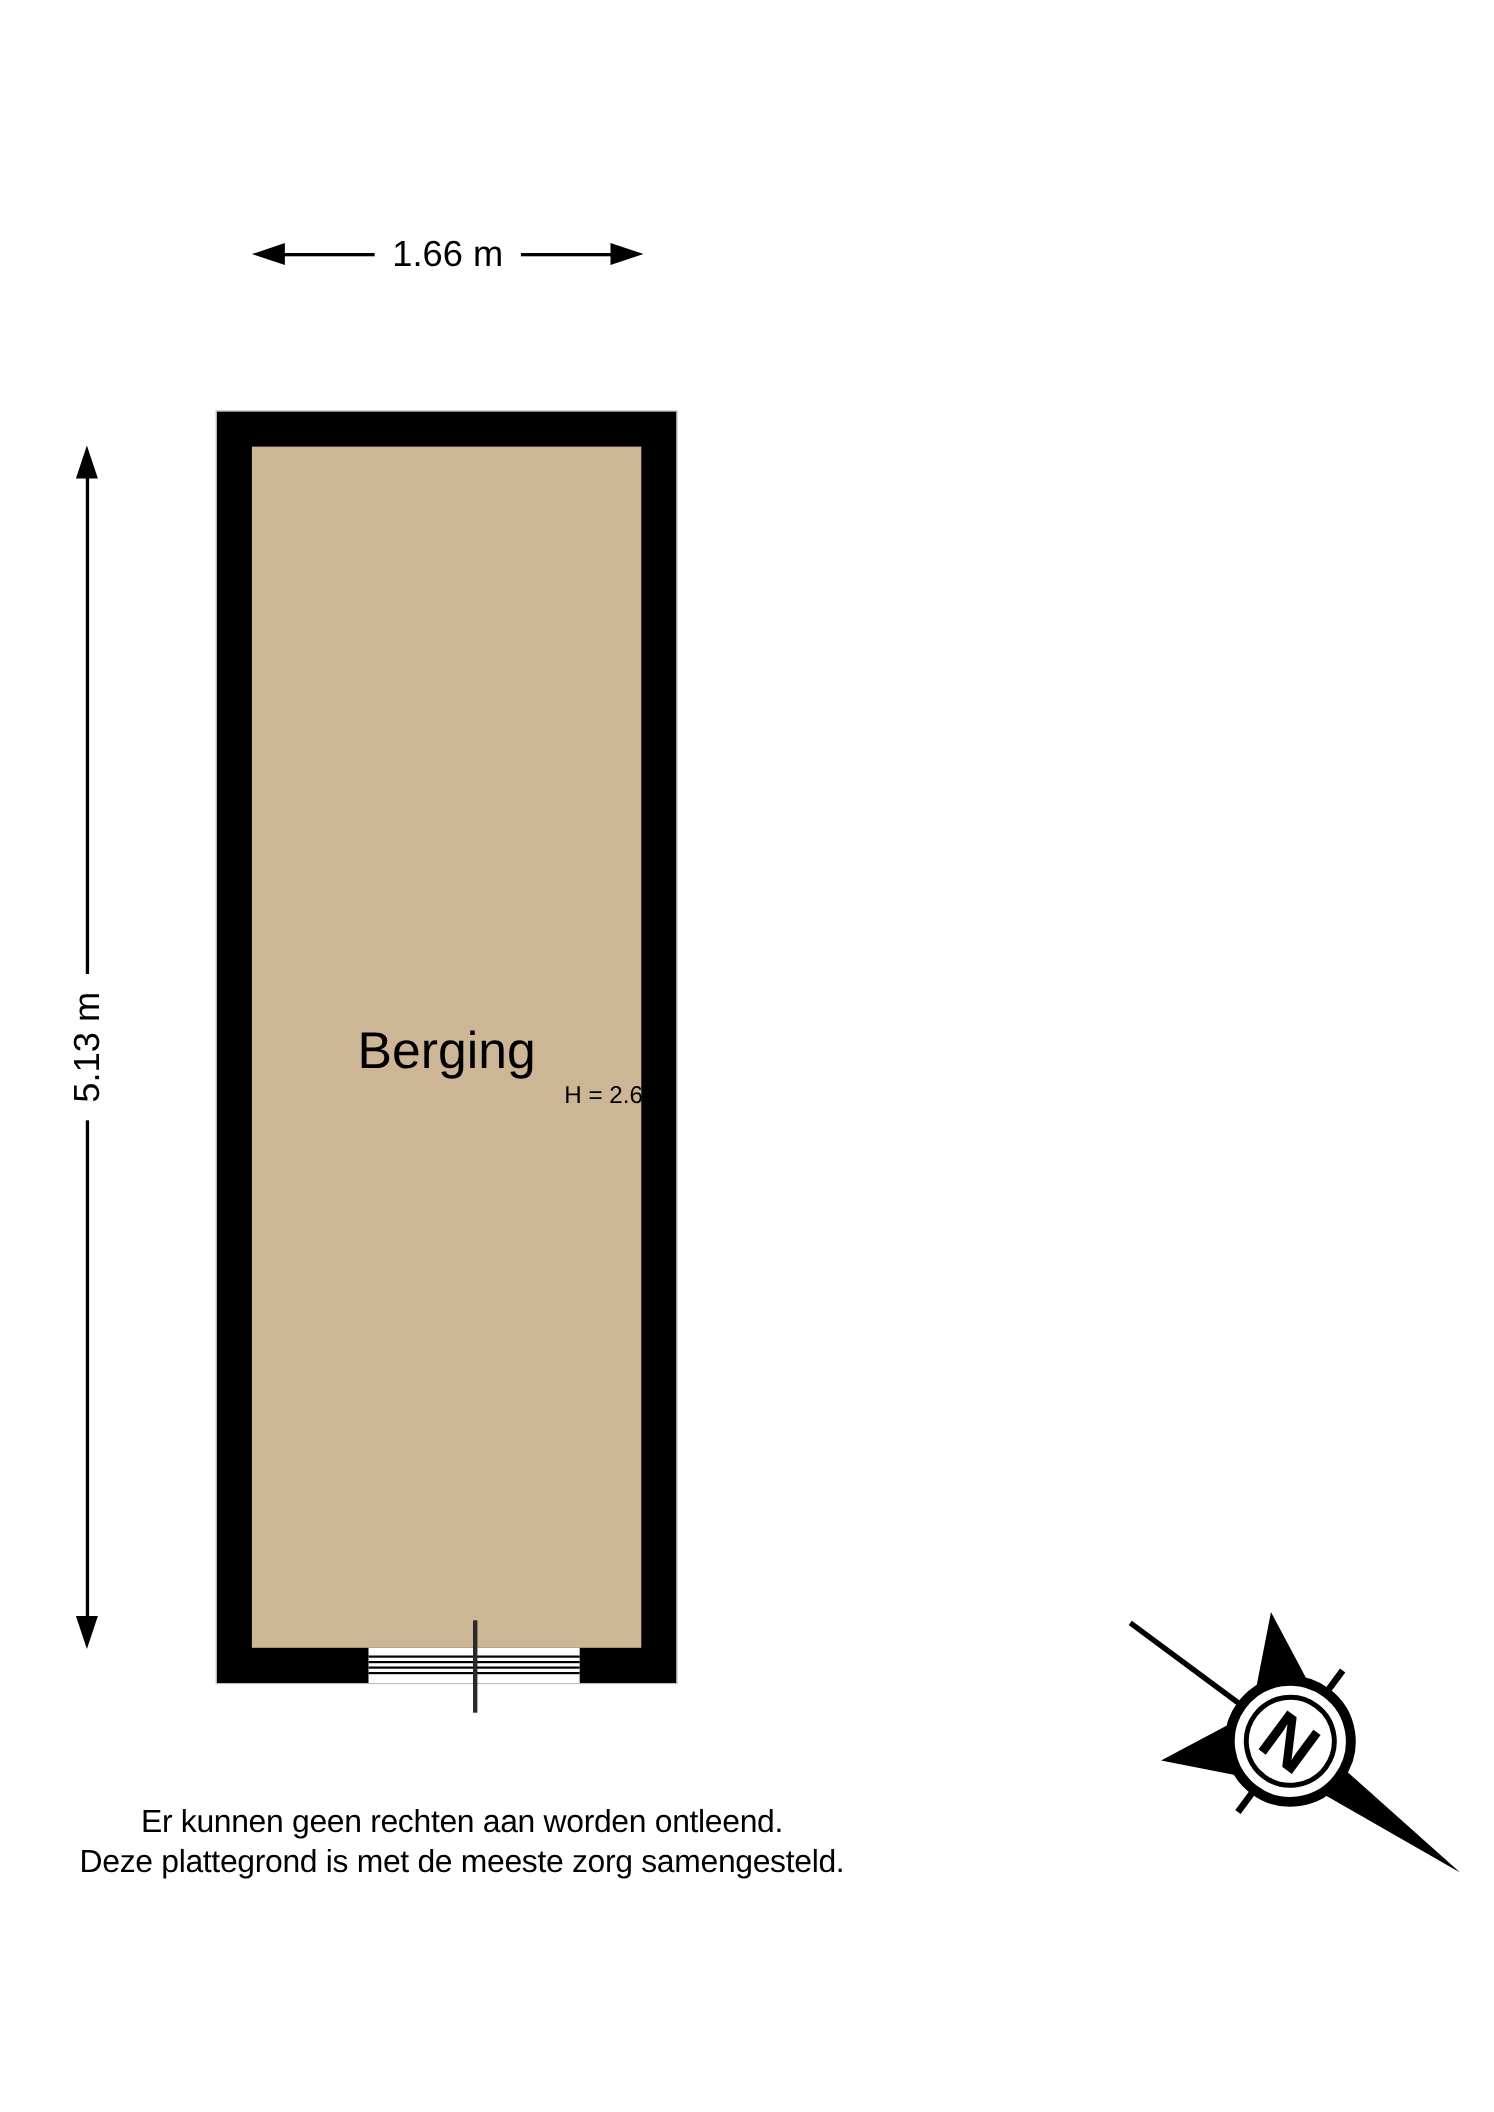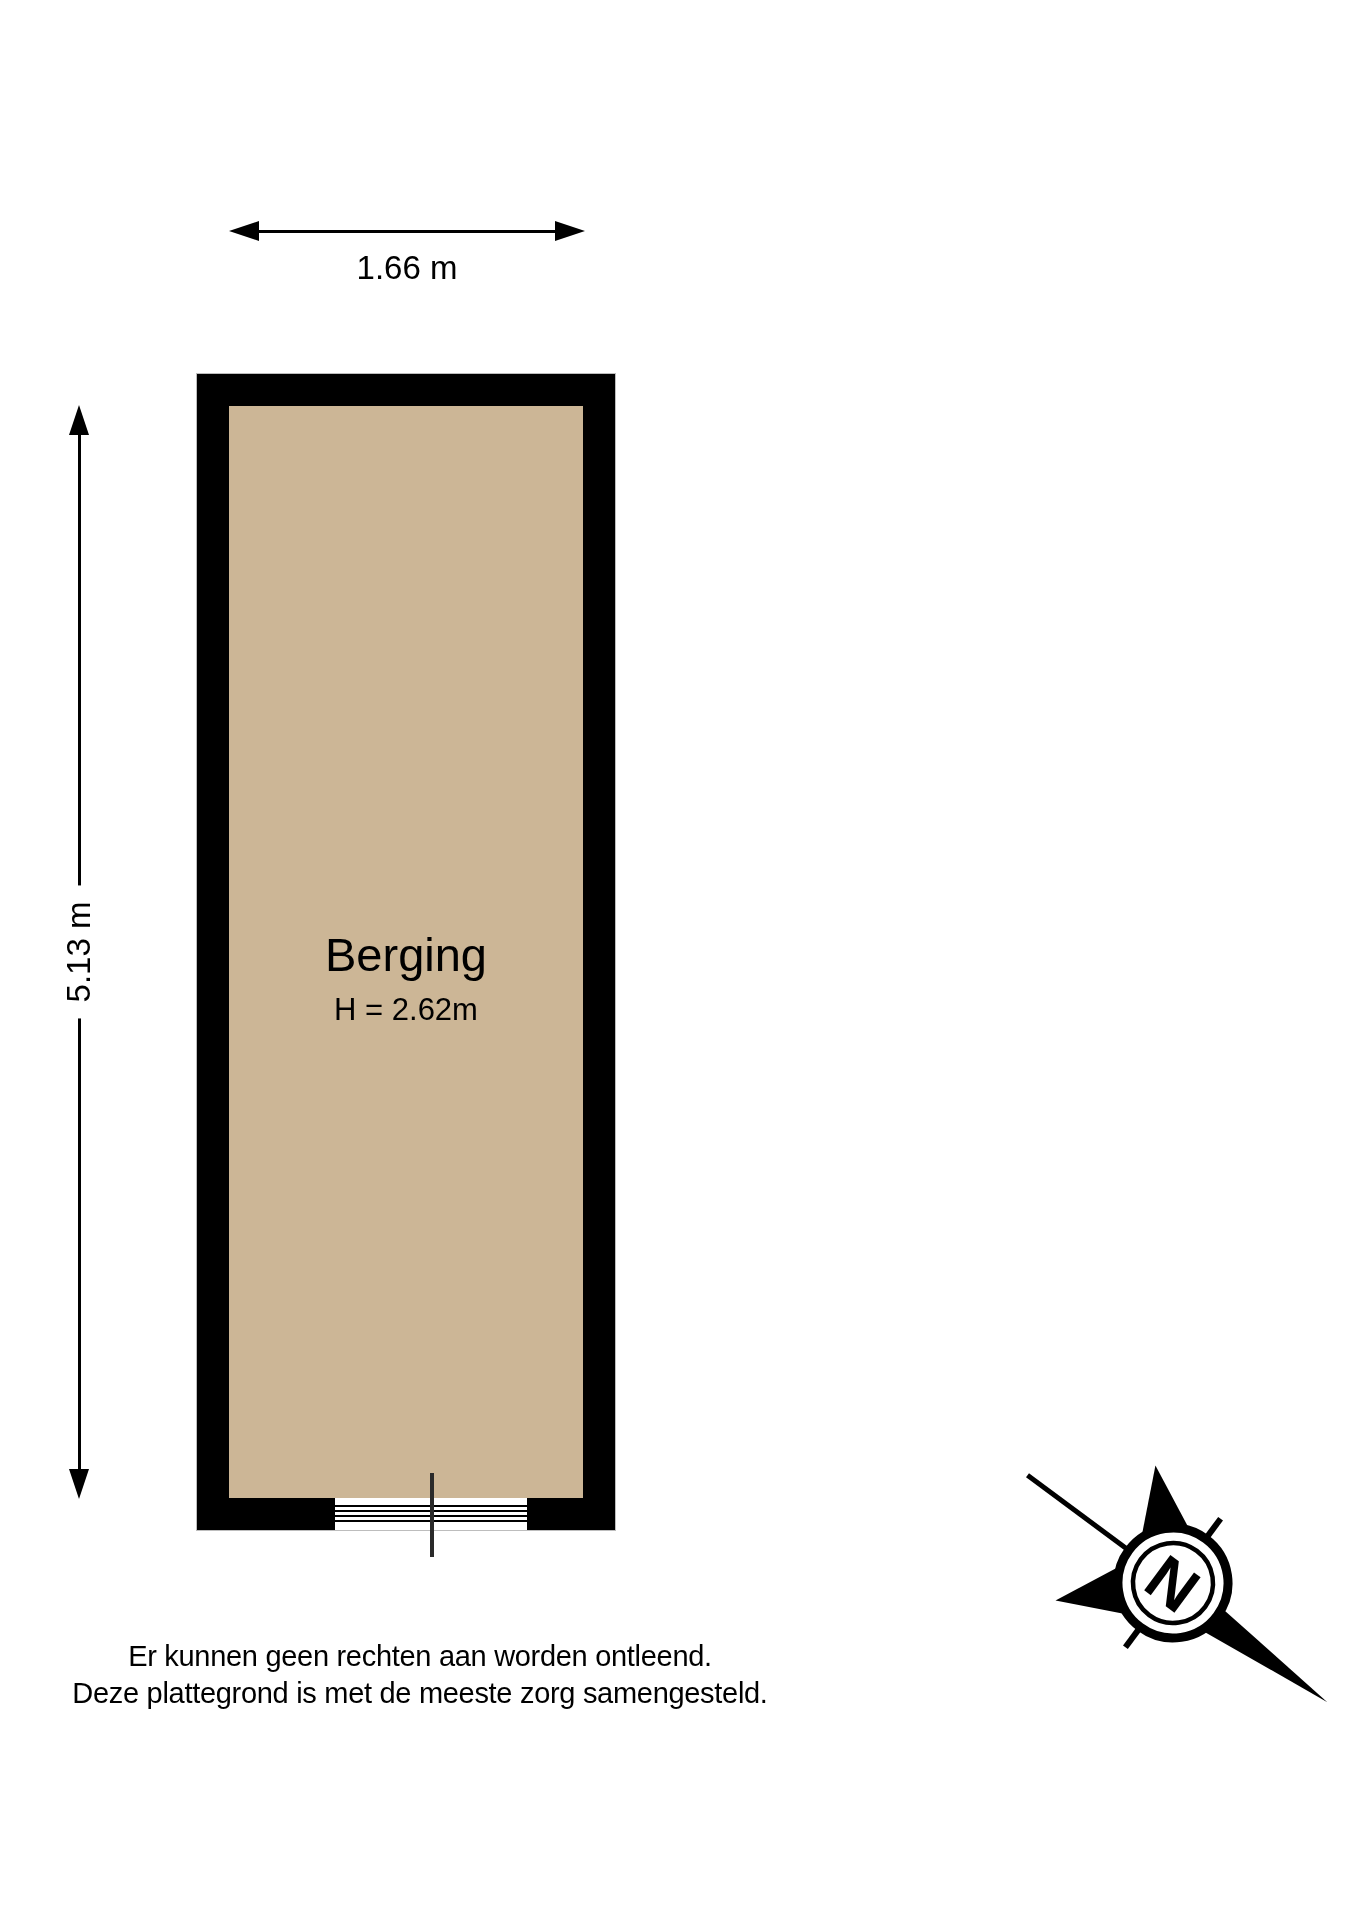--- a/index.html
+++ b/index.html
@@ -12,39 +12,39 @@
     overflow:hidden;
   }
   
   .dim-h{position:absolute;left:229px;top:213px;width:356px;height:36px;}
   .dim-h .dim-line{position:absolute;left:26px;right:26px;top:calc(50% - 1.5px);height:3px;background:#000;}
   .dim-h .ah-left{position:absolute;left:0;top:calc(50% - 10px);width:0;height:0;
     border-top:10px solid transparent;border-bottom:10px solid transparent;border-right:30px solid #000;}
   .dim-h .ah-right{position:absolute;right:0;top:calc(50% - 10px);width:0;height:0;
     border-top:10px solid transparent;border-bottom:10px solid transparent;border-left:30px solid #000;}
   .dim-h .dim-label{position:absolute;left:50%;top:50%;transform:translate(-50%,-50%);
-    background:#fff;padding:0 16px;font-size:33px;white-space:nowrap;margin-top:37px;}
+    background:#fff;padding:0 16px;font-size:33px;white-space:nowrap;}
   .dim-v{position:absolute;left:61px;top:405px;width:36px;height:1094px;}
   .dim-v .dim-line{position:absolute;top:26px;bottom:26px;left:calc(50% - 1.5px);width:3px;background:#000;}
   .dim-v .ah-up{position:absolute;top:0;left:calc(50% - 10px);width:0;height:0;
     border-left:10px solid transparent;border-right:10px solid transparent;border-bottom:30px solid #000;}
   .dim-v .ah-down{position:absolute;bottom:0;left:calc(50% - 10px);width:0;height:0;
     border-left:10px solid transparent;border-right:10px solid transparent;border-top:30px solid #000;}
   .dim-v .dim-label{position:absolute;left:50%;top:50%;transform:translate(-50%,-50%) rotate(-90deg);
     background:#fff;padding:0 16px;font-size:33px;white-space:nowrap;}
   
   .room{position:absolute;left:197px;top:374px;width:418px;height:1156px;outline:1px solid #bdbdbd;}
   .floor{position:absolute;left:32px;top:32px;right:32px;bottom:32px;}
   .door-opening{position:absolute;left:138px;bottom:0;width:192px;height:32px;background:#fff;}
   .door-opening .sill{position:absolute;left:0;right:0;height:2px;background:#000;}
   .sill.s1{top:7px;} .sill.s2{top:12px;} .sill.s3{top:17px;} .sill.s4{top:22px;}
   .door-axis{position:absolute;left:233px;top:1099px;width:4px;height:84px;background:#2a2a2a;}
   .room-label{position:absolute;left:0;right:0;top:560px;text-align:center;}
   .room-name{font-size:47px;line-height:42px;}
-  .room-height{font-size:31px;line-height:36px;margin-top:16px;}
+  .room-height{font-size:22px;line-height:36px;margin-top:2px;text-align:right;}
   
   .compass{position:absolute;left:953px;top:1393px;width:440px;height:380px;}
   .compass text{font-family:"Liberation Sans", sans-serif;font-weight:bold;font-size:64px;}
   
   .disclaimer{position:absolute;left:0;top:1638px;width:840px;text-align:center;
     font-size:29px;line-height:37px;letter-spacing:-0.3px;}
 </style>
 </head>
 <body>
 

